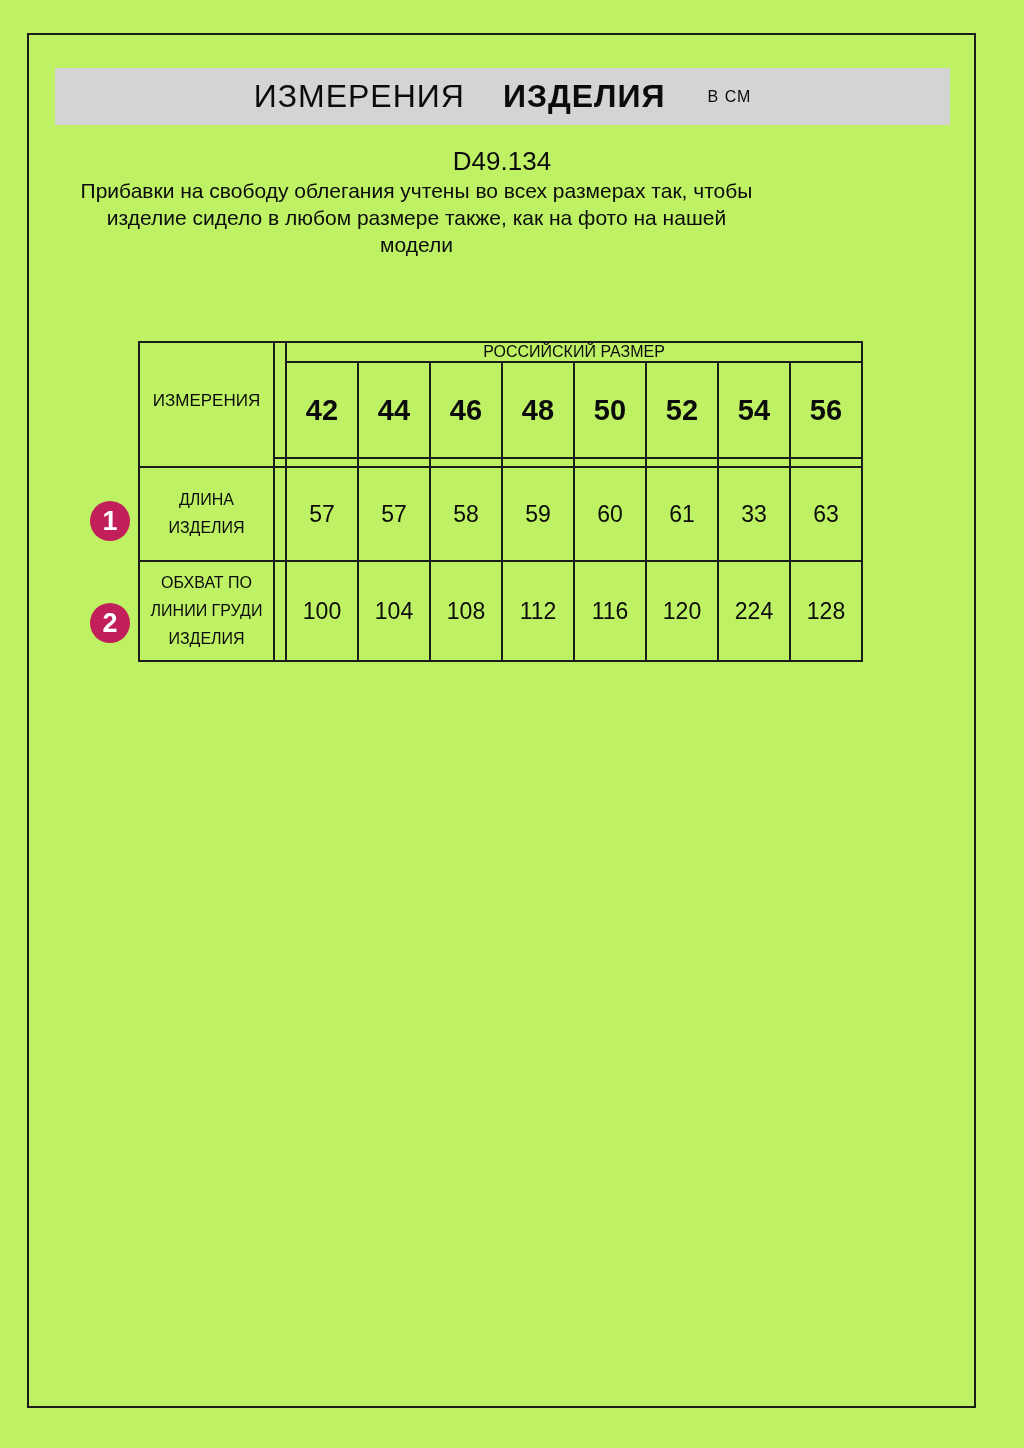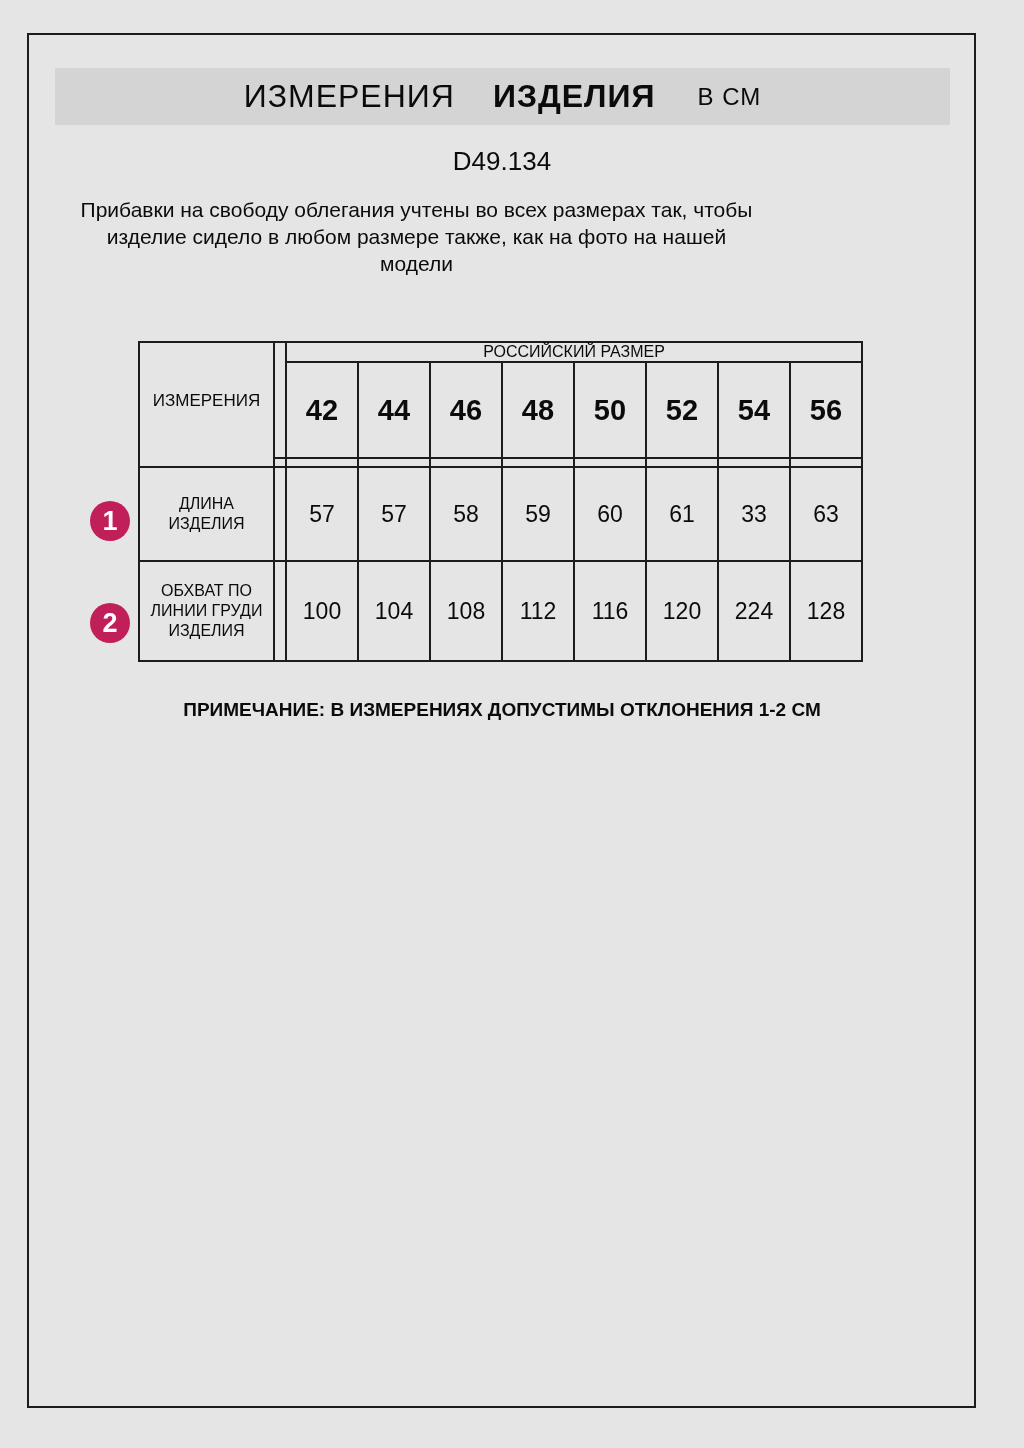--- a/index.html
+++ b/index.html
@@ -1,49 +1,49 @@
 <!DOCTYPE html>
 <html><head>
 <meta charset="utf-8">
 <style>
   html,body { margin:0; padding:0; background:#ffffff; }
   .page {
     position:relative;
     width:1024px; height:1448px;
-    background:#e5e5e5;
+    background:#bef264;
     font-family:"Liberation Sans", sans-serif;
     color:#0b0b0b;
     overflow:hidden;
   }
   .page-border {
     position:absolute;
     left:27px; top:33px;
     width:945px; height:1371px;
     border:2px solid #1c1c1c;
   }
   .title-bar {
     position:absolute;
     left:55px; top:68px;
     width:895px; height:57px;
     background:#d4d4d4;
     display:flex; align-items:center; justify-content:center;
     white-space:nowrap;
   }
   .title-reg  { font-size:32px; font-weight:400; letter-spacing:1px; }
   .title-bold { font-size:32px; font-weight:700; margin-left:38px; letter-spacing:1px; }
-  .title-unit { font-size:24px; font-weight:400; margin-left:42px; letter-spacing:1px; }
+  .title-unit { font-size:16px; font-weight:400; margin-left:42px; letter-spacing:1px; }
   .article {
     position:absolute;
     left:28px; top:146px; width:948px;
     text-align:center;
     font-size:26px; font-weight:400;
   }
   .description {
     position:absolute;
-    left:28px; top:196px; width:777px;
+    left:28px; top:177px; width:777px;
     text-align:center;
     font-size:21px; line-height:27px;
     white-space:pre-line;
   }
   table.size-table {
     position:absolute;
     left:138px; top:341px;
     border-collapse:collapse;
     table-layout:fixed;
     border:2px solid #1c1c1c;
@@ -74,21 +74,21 @@
   }
   td.size {
     border:2px solid #1c1c1c;
     font-size:29px; font-weight:700;
   }
   td.hgap-l { border-right:2px solid #1c1c1c; }
   td.hgap-x { }
   td.hgap-d { border-left:2px solid #1c1c1c; border-right:2px solid #1c1c1c; }
   td.rowlabel {
     border:2px solid #1c1c1c;
-    font-size:16px; line-height:20px;
+    font-size:16px; line-height:28px;
     white-space:pre-line;
   }
   td.vgap-body { border-top:2px solid #1c1c1c; border-bottom:2px solid #1c1c1c; }
   td.val {
     border:2px solid #1c1c1c;
     font-size:23px; font-weight:400;
   }
   .badge {
     position:absolute;
     left:90px;
@@ -194,15 +194,14 @@
       <td class="val">120</td>
       <td class="val">224</td>
       <td class="val">128</td>
     </tr>
   </tbody>
     </table>
 
   <div class="badge badge-1">1</div>
   <div class="badge badge-2">2</div>
 
-  <div class="note">ПРИМЕЧАНИЕ: В ИЗМЕРЕНИЯХ ДОПУСТИМЫ ОТКЛОНЕНИЯ 1-2 СМ</div>
 
 </div>
 
 </body></html>

